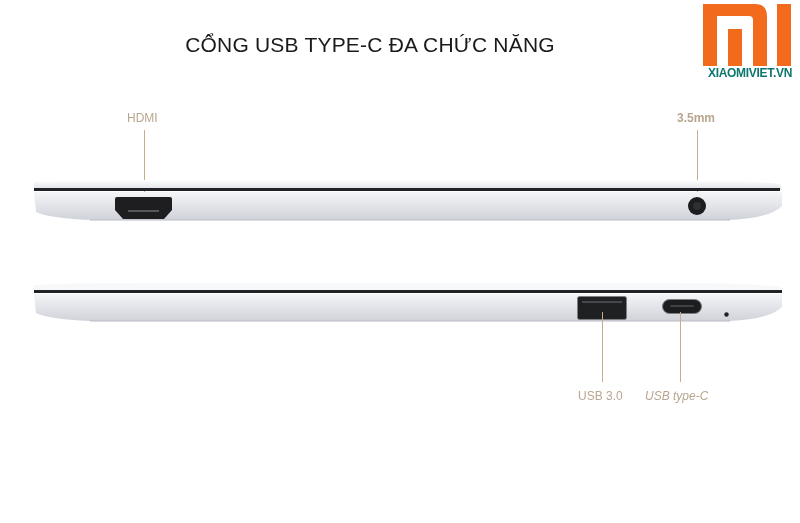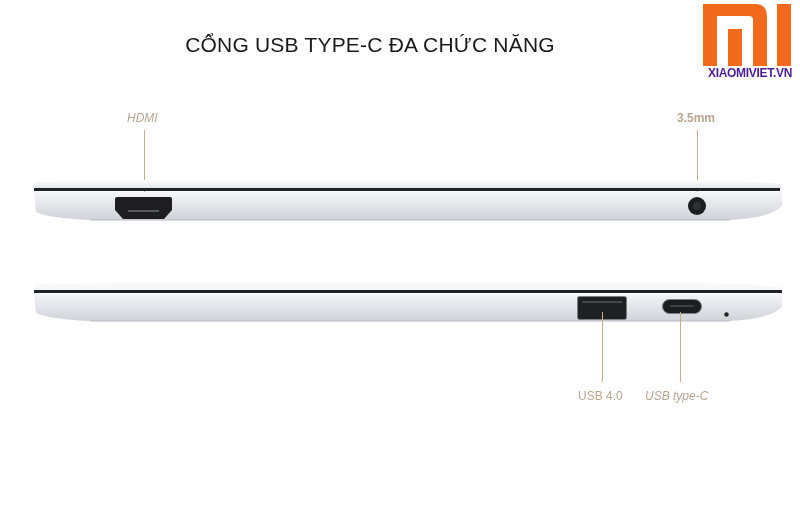--- a/index.html
+++ b/index.html
@@ -1,39 +1,39 @@
 <!DOCTYPE html>
 <html><head>
   <meta charset="utf-8">
   <style>
     html, body { margin:0; padding:0; }
     body { width:800px; height:523px; background:#ffffff; position:relative; overflow:hidden; font-family:"Liberation Sans", sans-serif; }
     .title { position:absolute; left:0; width:740px; top:33px; text-align:center; font-size:21px; color:#1a1a1a; letter-spacing:0.2px; }
     .logo { position:absolute; left:703px; top:4px; width:92px; height:80px; }
-    .logo-text { position:absolute; left:700px; top:66px; width:100px; text-align:center; font-size:12px; font-weight:bold; color:#4c1d95; letter-spacing:-0.3px; }
+    .logo-text { position:absolute; left:700px; top:66px; width:100px; text-align:center; font-size:12px; font-weight:bold; color:#0f766e; letter-spacing:-0.3px; }
     .label { position:absolute; font-size:12px; color:#b9a690; }
     .leader { position:absolute; width:1px; background:#c8ad8c; }
     .laptop { position:absolute; }
     .port { position:absolute; }
   </style>
 </head>
 <body>
 
 <div class="title">CỔNG USB TYPE-C ĐA CHỨC NĂNG</div>
 
 <div class="logo">
   <svg width="92" height="62" viewBox="0 0 92 62">
     <path d="M0 0 H52 Q64 0 64 12 V62 H50 V16 Q50 12 46 12 H14 V62 H0 Z" fill="#f26a1b"></path>
     <rect x="25" y="25" width="14" height="37" fill="#f26a1b"></rect>
     <rect x="74" y="0" width="14" height="62" fill="#f26a1b"></rect>
   </svg>
 </div>
 <div class="logo-text">XIAOMIVIET.VN</div>
 
-<div class="label" style="left:127px; top:111px;font-style:italic;">HDMI</div>
+<div class="label" style="left:127px; top:111px;">HDMI</div>
 <div class="leader" style="left:144px; top:130px; height:78px;"></div>
 <div class="label" style="left:677px; top:111px;font-weight:bold;">3.5mm</div>
 <div class="leader" style="left:697px; top:130px; height:76px;"></div>
 
 <svg class="laptop" style="left:30px; top:178px;" width="755" height="48" viewBox="0 0 755 48">
   <defs>
     <linearGradient id="bodyg1" x1="0" y1="0" x2="0" y2="1">
       <stop offset="0" stop-color="#f4f5f7"></stop>
       <stop offset="0.5" stop-color="#e2e4e9"></stop>
       <stop offset="1" stop-color="#cfd2d8"></stop>
@@ -87,14 +87,14 @@
     </svg>
 </div>
 <div class="port" style="left:724px; top:303px; width:5px; height:5px;">
   <svg width="5" height="5" viewBox="0 0 5 5">
       <circle cx="2.5" cy="2.5" r="2.2" fill="#222"></circle>
     </svg>
 </div>
 
 <div class="leader" style="left:602px; top:312px; height:70px;"></div>
 <div class="leader" style="left:680px; top:312px; height:70px;"></div>
-<div class="label" style="left:578px; top:389px;">USB 4.0</div>
+<div class="label" style="left:578px; top:389px;">USB 3.0</div>
 <div class="label" style="left:645px; top:389px;font-style:italic;">USB type-C</div>
 
 </body></html>

